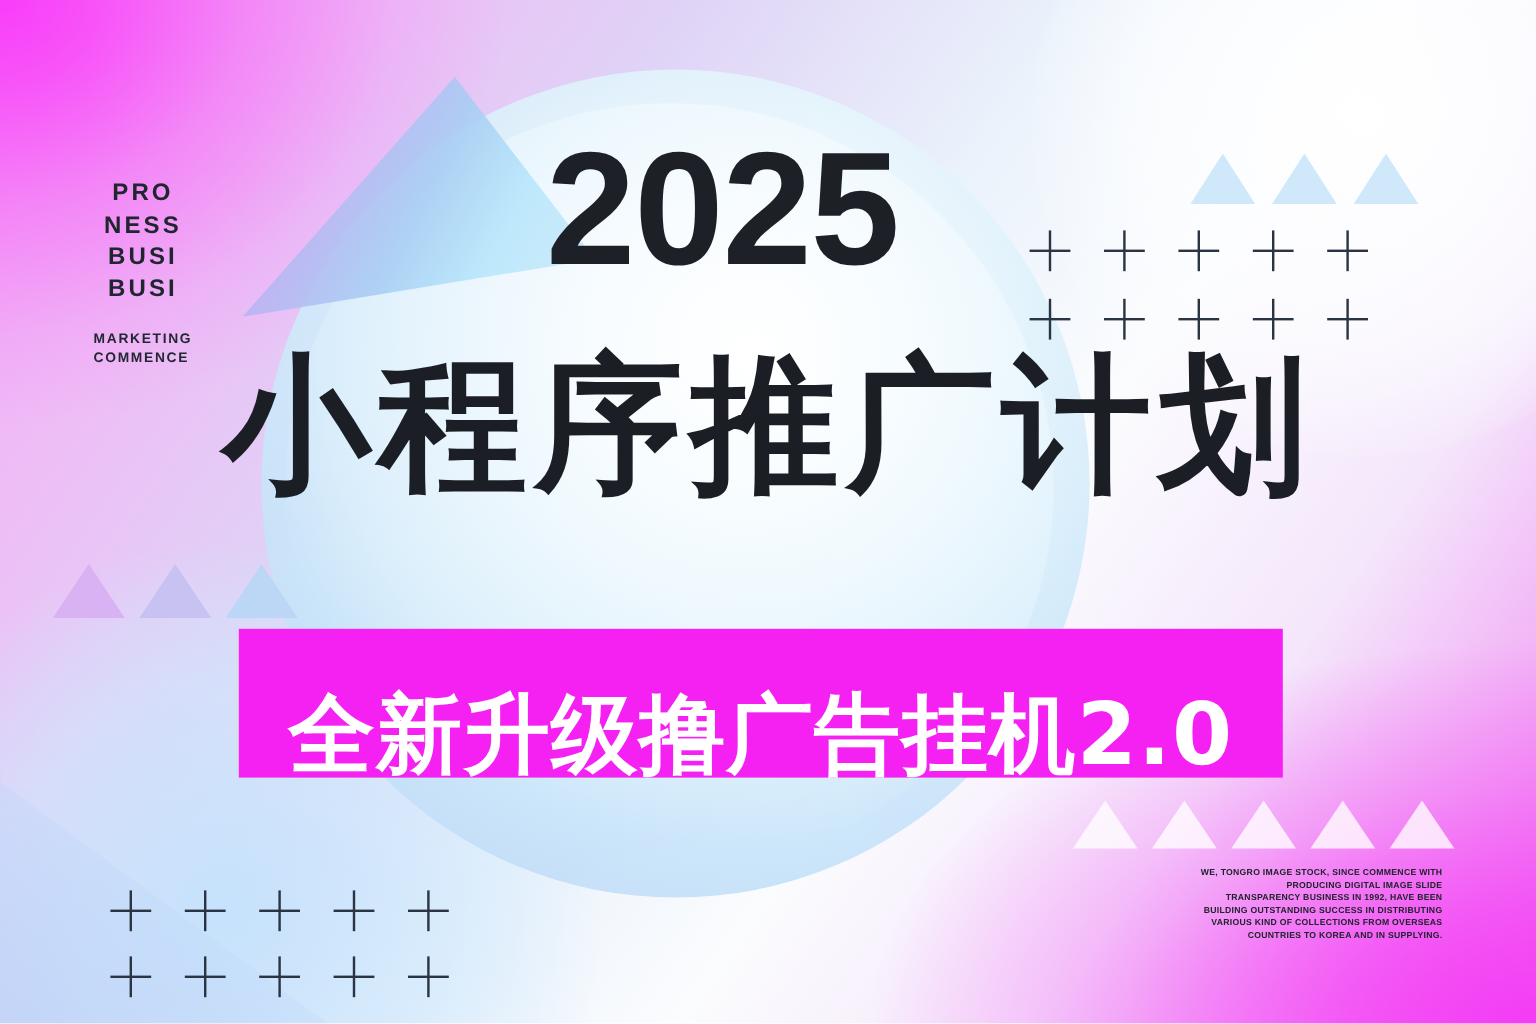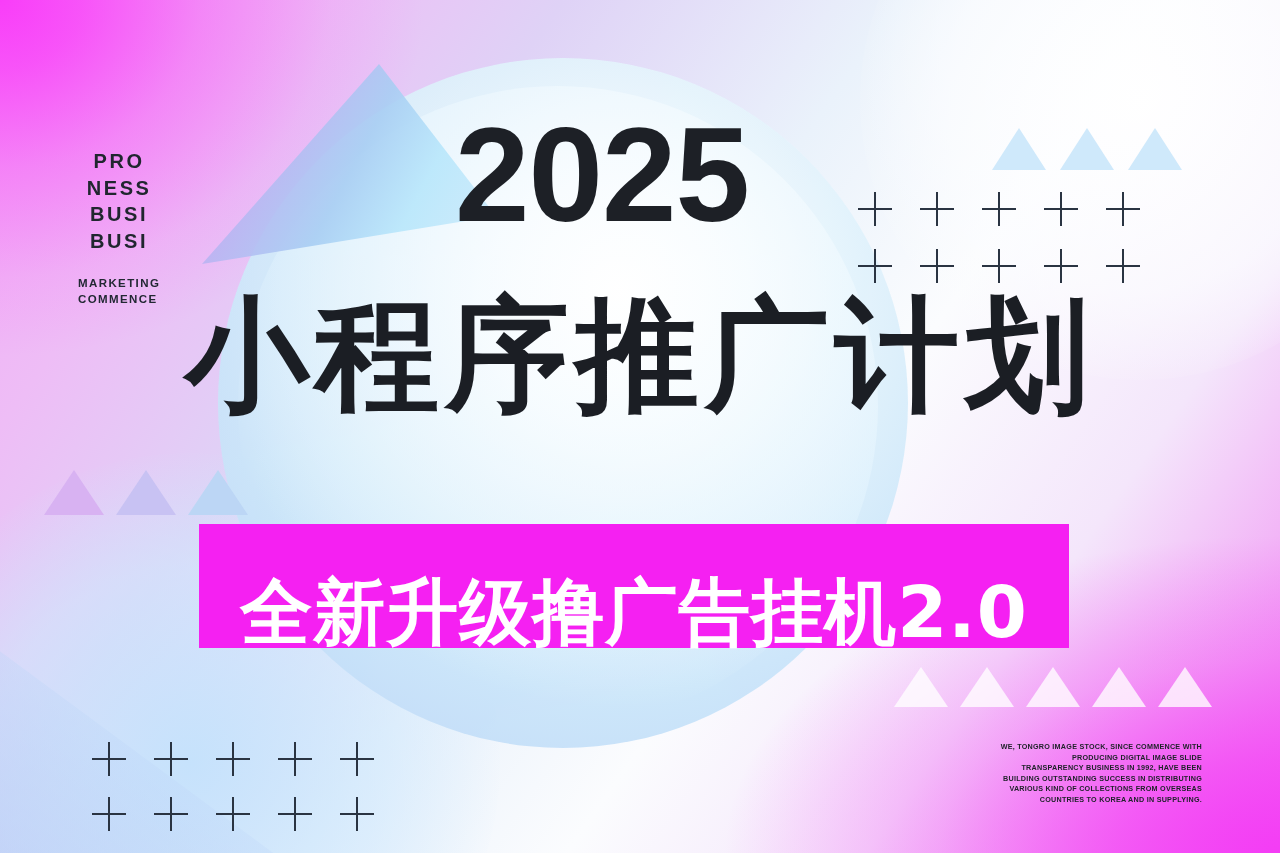--- a/index.html
+++ b/index.html
@@ -184,21 +184,21 @@
     color: #ffffff;
     font-size: 72px;
     font-weight: 700;
     letter-spacing: 1px;
     line-height: 1;
     white-space: nowrap;
   }
 
   .fineprint {
     position: absolute;
-    right: 78px; top: 742px;
+    right: 78px; top: 722px;
     width: 300px;
     text-align: right;
     color: #20232b;
     font-size: 7.2px;
     font-weight: 700;
     letter-spacing: 0.25px;
     line-height: 10.5px;
     text-transform: uppercase;
   }
 </style>

